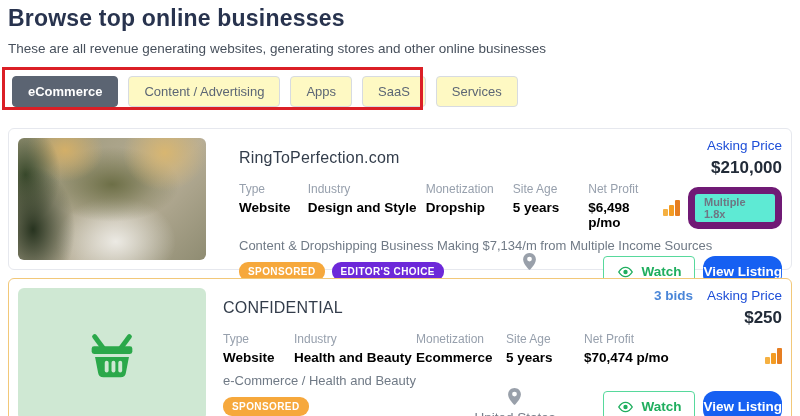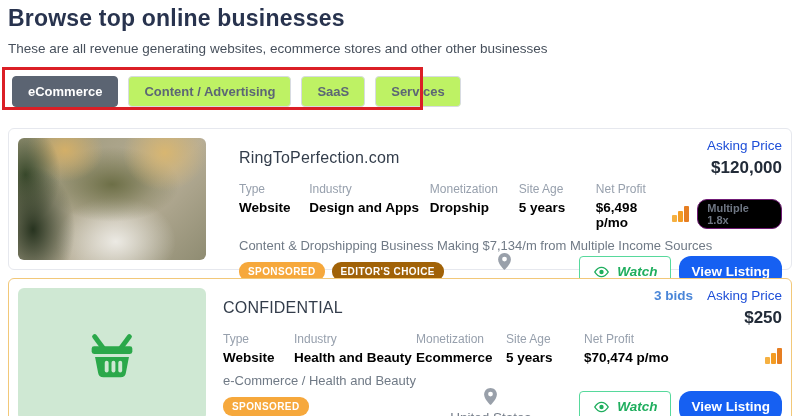--- a/index.html
+++ b/index.html
@@ -14,22 +14,22 @@
   
   .page-title { margin:5px 0 0; font-size:23px; font-weight:700; color:#28334e; letter-spacing:.2px; }
   .page-subtitle { margin:9px 0 0; font-size:13.5px; color:#47505c; }
 
   
   .tabs-wrap { position:relative; margin-top:17px; height:42px; }
   .annotation-box { position:absolute; left:-6px; top:-6px; width:421px; height:43px;
     border:3px solid #db1f26; z-index:2; pointer-events:none; }
   .tabs { position:relative; z-index:1; display:flex; gap:10px; padding:3px 0 0 4px; }
   .tab {
-    height:31px; padding:0 15px; font-size:13px; color:#5c6675; background:#bef264;
-    border:1px solid #d7dbe1; border-radius:4px; font-family:inherit; cursor:pointer;font-weight:bold;
+    height:31px; padding:0 15px; font-size:13px; color:#5c6675; background:#fef9c3;
+    border:1px solid #d7dbe1; border-radius:4px; font-family:inherit; cursor:pointer;
   }
   .tab.active { background:#5b6472; border-color:#5b6472; color:#ffffff; font-weight:600; }
 
   
   .cards { margin-top:13px; display:flex; flex-direction:column; gap:8px; }
   .card {
     display:flex; background:#fff; border:1px solid #e6e8ee; border-radius:6px;
     padding:9px; width:784px;
   }
   .card.featured { border-color:#f2c879; }
@@ -69,85 +69,86 @@
   .col-industry { width:122px; }
   .col-monetization { width:90px; }
   .col-age { width:78px; }
   .col-profit { width:auto; }
   .meta-right { margin-left:auto; display:flex; align-items:center; gap:8px; align-self:flex-end; margin-bottom:1px; }
   .bar-chart-icon { display:flex; align-items:flex-end; gap:1px; height:16px; }
   .bar-chart-icon span { display:block; width:5px; border-radius:1px; }
   .bar-chart-icon .b1 { height:7px;  background:#f5b041; }
   .bar-chart-icon .b2 { height:11px; background:#f39c24; }
   .bar-chart-icon .b3 { height:16px; background:#e67e22; }
-  .multiple-pill { border:1px solid #701a75; border-radius:10px; padding:2px 9px;
-    font-size:11px; font-weight:700; color:#6e7683; background:#000000; }
+  .multiple-pill { border:7px solid #701a75; border-radius:10px; padding:2px 9px;
+    font-size:11px; font-weight:700; color:#6e7683; background:#5eead4; }
 
   .row-desc { margin-top:8px; font-size:13px; color:#707a86; }
 
   .row-bottom { margin-top:auto; display:flex; align-items:center; }
   .badges { display:flex; gap:7px; }
   .badge { font-size:10px; font-weight:700; color:#fff; padding:4px 9px; border-radius:9px;
     letter-spacing:.4px; }
   .badge-sponsored { background:#f6a83c; }
-  .badge-editors { background:#a16207; }
+  .badge-editors { background:#6d28d9; }
   .spacer { flex:1; }
   .location { display:flex; align-items:center; gap:5px; font-size:13.5px; color:#757d89;flex-direction:column; }
   .btn-gap { flex:0 0 48px; }
   .buttons { display:flex; gap:8px; }
   .watch-btn {
     display:flex; align-items:center; gap:7px; height:31px; padding:12px 13px;
     background:#fff; border:1px solid #57d99c; border-radius:4px; cursor:pointer;
-    font-size:13.5px; font-weight:600; color:#1fae5e; font-family:inherit;font-style:italic;
+    font-size:13.5px; font-weight:600; color:#1fae5e; font-family:inherit;
   }
   .view-btn {
-    height:31px; padding:0 12px; background:#1660f2; color:#fff; border:none;
+    height:31px; padding:0 0; background:#1660f2; color:#fff; border:none;
     border-radius:12px; font-size:13.5px; font-weight:600; cursor:pointer; font-family:inherit;
   }
 </style>
 </head>
 <body>
 
 <div class="page">
 
   <h1 class="page-title">Browse top online businesses</h1>
-  <p class="page-subtitle">These are all revenue generating websites, ecommerce stores and other other businesses</p>
+  <p class="page-subtitle">These are all revenue generating websites, generating stores and other online businesses</p>
 
   <div class="tabs-wrap">
     <div class="annotation-box"></div>
     <div class="tabs">
       <button class="tab active">eCommerce</button>
       <button class="tab">Content / Advertising</button>
+      <button class="tab">Apps</button>
       <button class="tab">SaaS</button>
       <button class="tab">Services</button>
     </div>
   </div>
 
   <div class="cards">
 
     <div class="card card-1">
       <div class="thumb thumb-photo"></div>
       <div class="card-body">
         <div class="row-top">
           <div class="listing-title">RingToPerfection.com</div>
           <div class="price-block">
             <div class="price-line">
               <span class="price-label">Asking Price</span>
             </div>
-            <div class="price-value">$120,000</div>
+            <div class="price-value">$210,000</div>
           </div>
         </div>
         <div class="row-meta">
           <div class="meta-col col-type">
             <span class="m-label">Type</span>
             <span class="m-value">Website</span>
           </div>
           <div class="meta-col col-industry">
             <span class="m-label">Industry</span>
-            <span class="m-value">Design and Apps</span>
+            <span class="m-value">Design and Style</span>
           </div>
           <div class="meta-col col-monetization">
             <span class="m-label">Monetization</span>
             <span class="m-value">Dropship</span>
           </div>
           <div class="meta-col col-age">
             <span class="m-label">Site Age</span>
             <span class="m-value">5 years</span>
           </div>
           <div class="meta-col col-profit">

